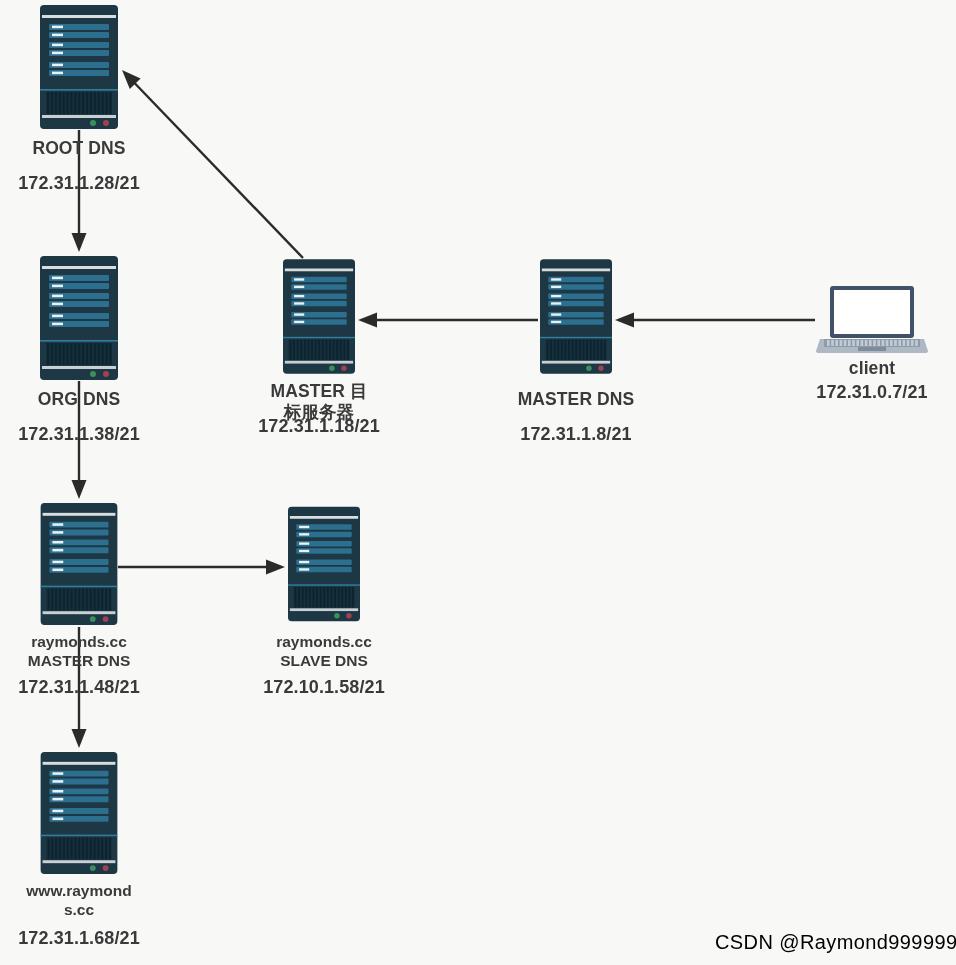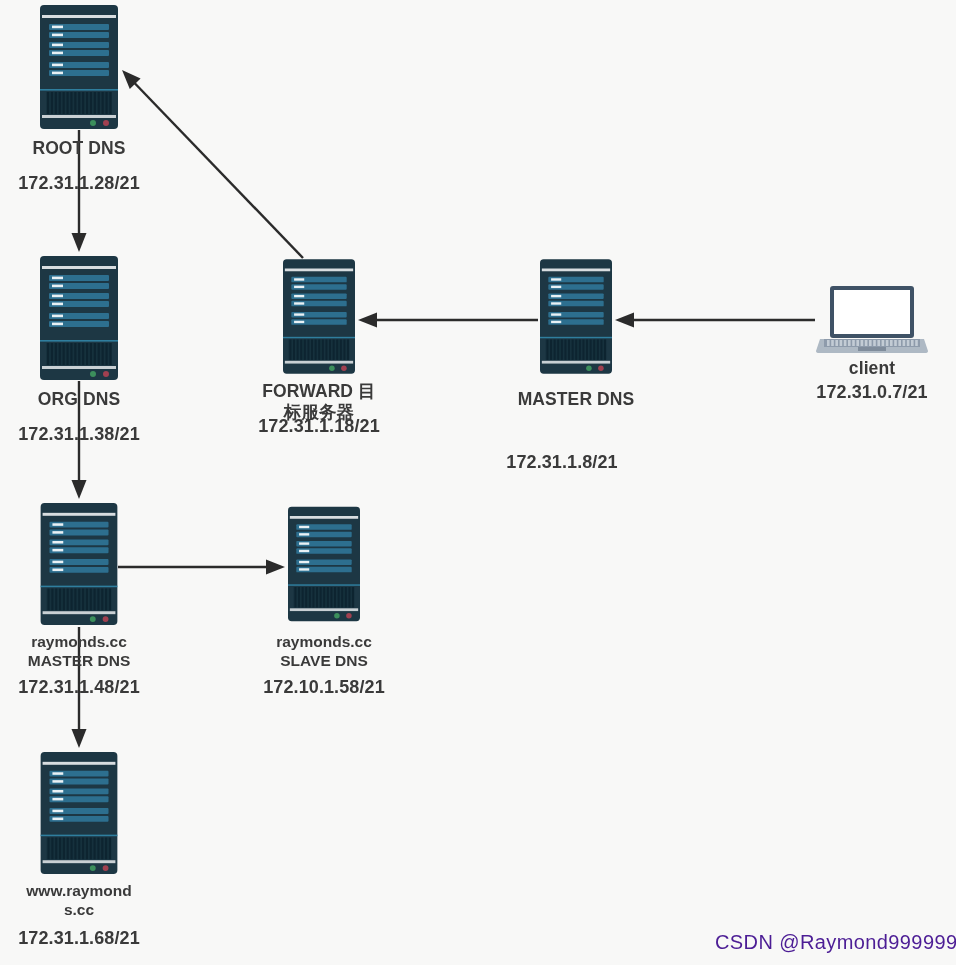--- a/index.html
+++ b/index.html
@@ -202,21 +202,21 @@
           <rect x="49.9" y="87" width="2.1" height="22" fill="#0d2430"></rect>
           <rect x="53.8" y="87" width="2.1" height="22" fill="#0d2430"></rect>
           <rect x="57.699999999999996" y="87" width="2.1" height="22" fill="#0d2430"></rect>
           <rect x="61.6" y="87" width="2.1" height="22" fill="#0d2430"></rect>
           <rect x="65.5" y="87" width="2.1" height="22" fill="#0d2430"></rect>
           <rect x="69.4" y="87" width="2.1" height="22" fill="#0d2430"></rect>
           <rect x="2" y="110" width="74" height="3" fill="#c9d0d4"></rect>
           <circle cx="53" cy="118" r="3" fill="#3c8f5c"></circle>
           <circle cx="66" cy="118" r="3" fill="#a04050"></circle>
         </svg></div>
-      <div class="caption cap-name" style="left: 223px; top: 381px; width: 192px;">FORWARD 目
+      <div class="caption cap-name" style="left: 223px; top: 381px; width: 192px;">MASTER 目
 标服务器</div>
       <div class="caption cap-ip" style="left: 223px; top: 416px; width: 192px;">172.31.1.18/21</div>
       <div class="node" style="left: 540px; top: 255px; width: 72px; height: 123px;"><svg width="72" height="123" viewBox="0 0 78 124">
           <rect x="0" y="0" width="78" height="124" rx="4" fill="#1d3744"></rect>
           <rect x="2" y="10" width="74" height="3" fill="#d8dde0"></rect>
           <rect x="9" y="19" width="60" height="6" rx="1" fill="#2d6f8f"></rect>
           <rect x="12" y="20.6" width="11" height="2.6" fill="#e9f1f5"></rect>
           <rect x="9" y="27" width="60" height="6" rx="1" fill="#2d6f8f"></rect>
           <rect x="12" y="28.6" width="11" height="2.6" fill="#e9f1f5"></rect>
           <rect x="9" y="37" width="60" height="6" rx="1" fill="#2d6f8f"></rect>
@@ -244,21 +244,21 @@
           <rect x="53.8" y="87" width="2.1" height="22" fill="#0d2430"></rect>
           <rect x="57.699999999999996" y="87" width="2.1" height="22" fill="#0d2430"></rect>
           <rect x="61.6" y="87" width="2.1" height="22" fill="#0d2430"></rect>
           <rect x="65.5" y="87" width="2.1" height="22" fill="#0d2430"></rect>
           <rect x="69.4" y="87" width="2.1" height="22" fill="#0d2430"></rect>
           <rect x="2" y="110" width="74" height="3" fill="#c9d0d4"></rect>
           <circle cx="53" cy="118" r="3" fill="#3c8f5c"></circle>
           <circle cx="66" cy="118" r="3" fill="#a04050"></circle>
         </svg></div>
       <div class="caption cap-name" style="left: 478px; top: 389px; width: 196px;">MASTER DNS</div>
-      <div class="caption cap-ip" style="left: 464px; top: 423.5px; width: 196px; margin-top: 28px;">172.31.1.8/21</div>
+      <div class="caption cap-ip" style="left: 478px; top: 423.5px; width: 196px;">172.31.1.8/21</div>
       <div class="node" style="left: 814px; top: 283px; width: 116px; height: 72px;"><svg width="116" height="72" viewBox="0 0 116 72">
           <rect x="16" y="3" width="84" height="52" rx="3" fill="#3f5266"></rect>
           <rect x="20" y="7" width="76" height="44" fill="#ffffff"></rect>
           <path d="M6 56 H110 L114 68 Q114 70 111 70 H5 Q2 70 2 68 Z" fill="#aeb9c4"></path>
           <rect x="10" y="56" width="96" height="8" fill="#8e9bab"></rect>
           <rect x="13" y="57" width="2.6" height="6" fill="#c3ccd5"></rect>
           <rect x="17.2" y="57" width="2.6" height="6" fill="#c3ccd5"></rect>
           <rect x="21.4" y="57" width="2.6" height="6" fill="#c3ccd5"></rect>
           <rect x="25.6" y="57" width="2.6" height="6" fill="#c3ccd5"></rect>
           <rect x="29.8" y="57" width="2.6" height="6" fill="#c3ccd5"></rect>
@@ -401,14 +401,14 @@
           <rect x="69.4" y="87" width="2.1" height="22" fill="#0d2430"></rect>
           <rect x="2" y="110" width="74" height="3" fill="#c9d0d4"></rect>
           <circle cx="53" cy="118" r="3" fill="#3c8f5c"></circle>
           <circle cx="66" cy="118" r="3" fill="#a04050"></circle>
         </svg></div>
       <div class="caption cap-small" style="left: -17px; top: 882px; width: 192px;">www.raymond
 s.cc</div>
       <div class="caption cap-ip" style="left: -17px; top: 928px; width: 192px;">172.31.1.68/21</div>
     </div>
 
-  <div class="watermark" style="left: 715px; top: 931px; color: #4c1d95;">CSDN @Raymond999999</div>
+  <div class="watermark" style="left: 715px; top: 931px; color: #000000;">CSDN @Raymond999999</div>
 </div>
 
 </body></html>

